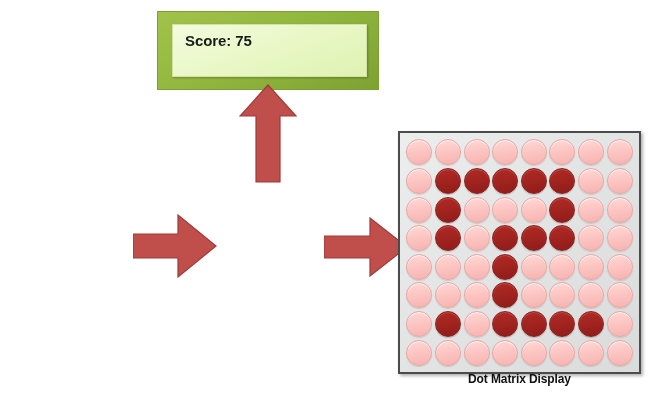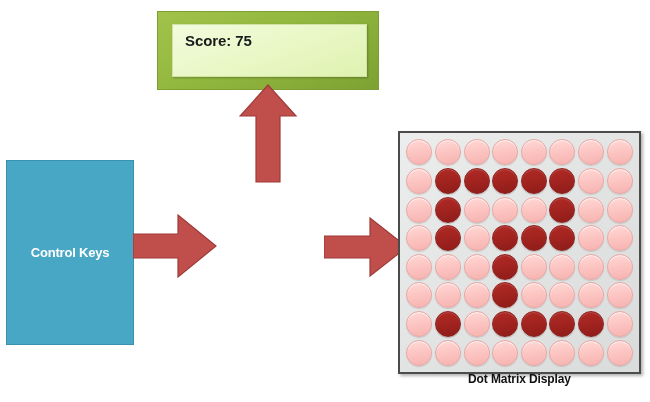--- a/index.html
+++ b/index.html
@@ -160,23 +160,20 @@
 <body>
 
 <div id="canvas">
 
   <div class="score-box">
     <div class="score-inner">
       <span class="score-text">Score: 75</span>
     </div>
   </div>
 
-  <div class="control-box">
-    <span class="control-text">Control Keys</span>
-  </div>
 
 
   <div class="arrow arrow-left-mid">
     <svg viewBox="0 0 84 68" width="84" height="68">
       <polygon points="0,22 45,22 45,3 83,34 45,65 45,46 0,46" fill="#c04f4c" stroke="#9e3b38" stroke-width="1.2"></polygon>
     </svg>
   </div>
 
   <div class="arrow arrow-right-mid">
     <svg viewBox="0 0 84 62" width="84" height="62">

